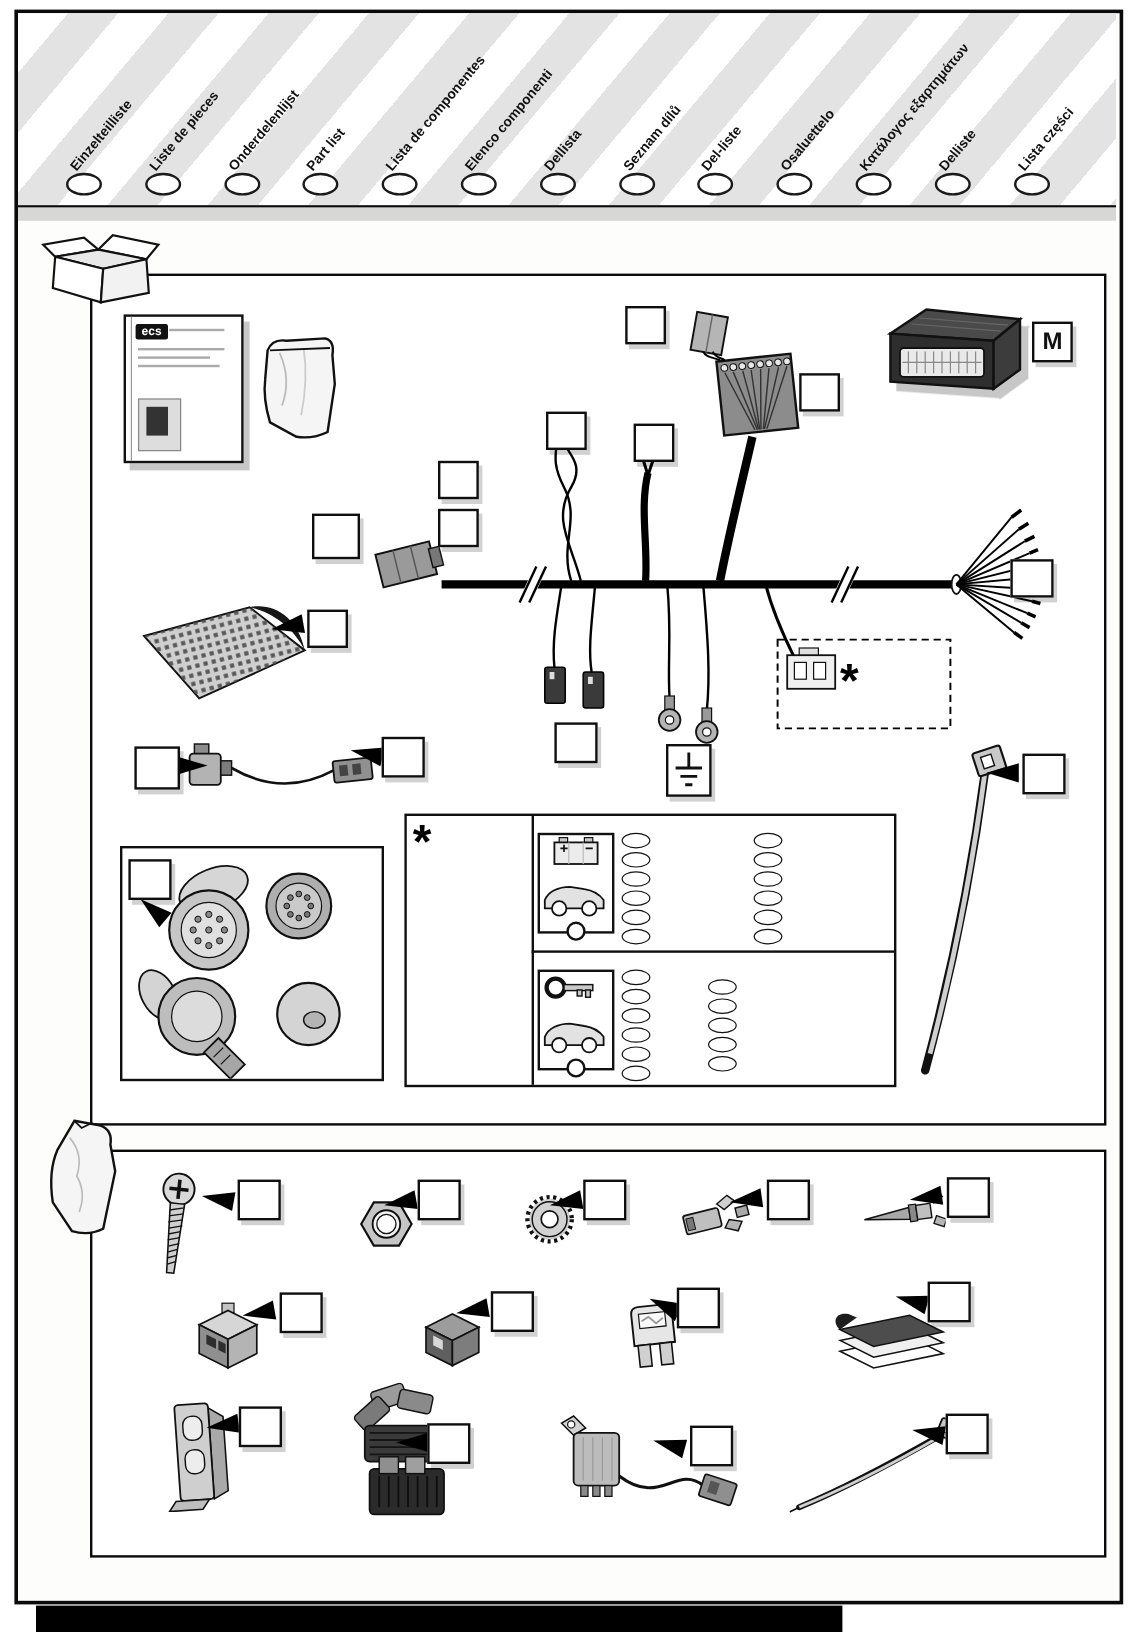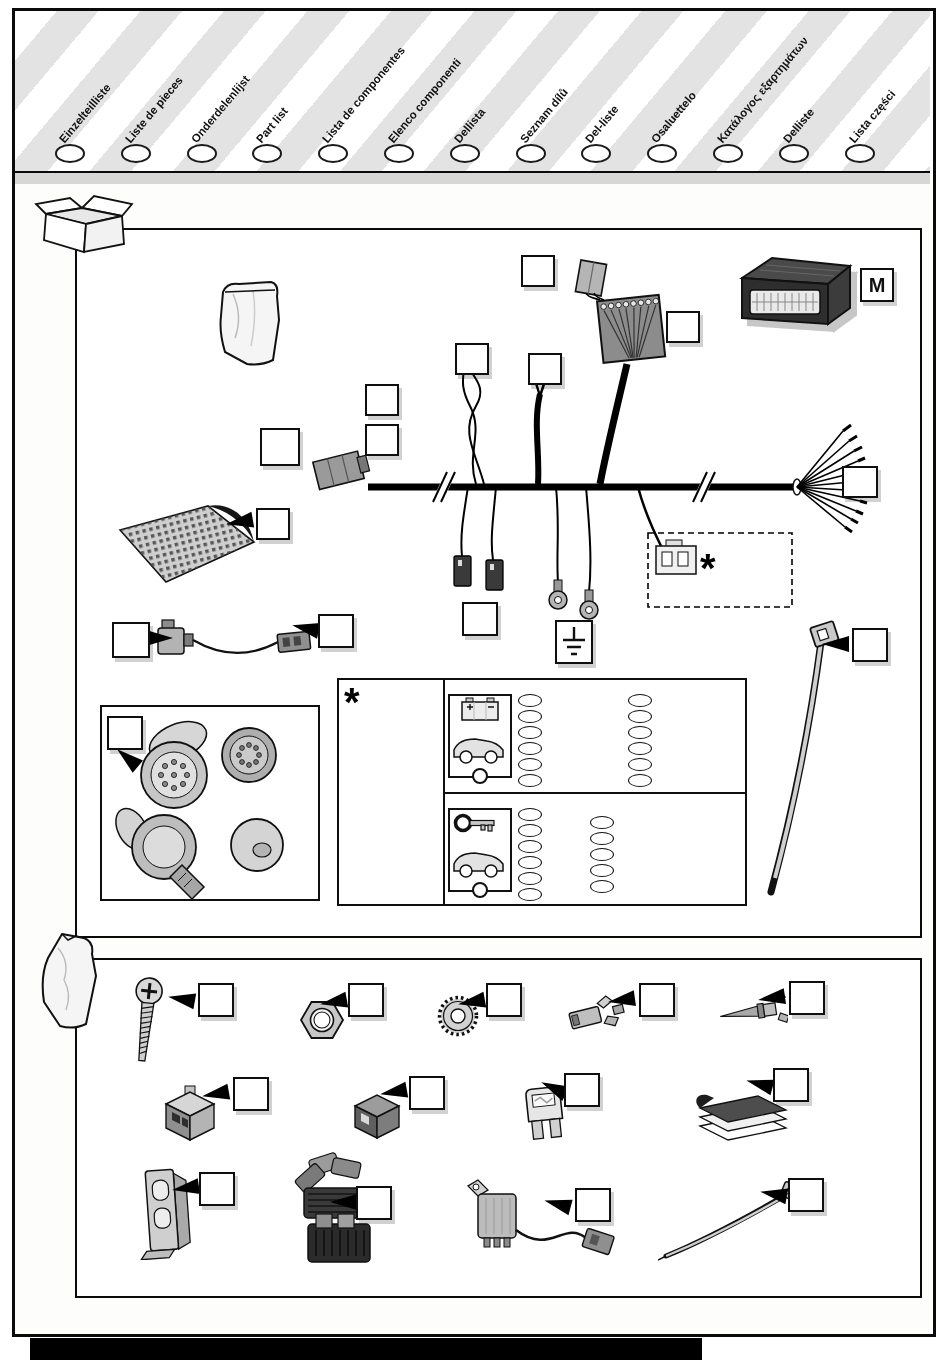--- a/index.html
+++ b/index.html
@@ -90,20 +90,31 @@
   <div class="footerbar"></div>
 
   <svg class="abs" style="left:34px;top:188px" width="118" height="76" viewBox="0 0 118 76">
     <polygon points="12,26 2,16 36,10 48,20" fill="#fff" stroke="#111" stroke-width="1.8"></polygon>
     <polygon points="48,20 60,8 98,16 88,28" fill="#fff" stroke="#111" stroke-width="1.8"></polygon>
     <polygon points="12,26 48,20 88,28 52,36" fill="#e8e8e8" stroke="#111" stroke-width="1.8"></polygon>
     <polygon points="12,26 52,36 50,64 10,52" fill="#fff" stroke="#111" stroke-width="1.8"></polygon>
     <polygon points="88,28 52,36 50,64 90,56" fill="#f2f2f2" stroke="#111" stroke-width="1.8"></polygon>
   </svg>
 
+  <div class="manual">
+    <div class="spine"></div>
+    <div class="ecs-badge">ecs</div>
+    <div class="mline" style="left:36px;top:10px;width:46px"></div>
+    <div class="mline" style="left:10px;top:26px;width:72px"></div>
+    <div class="mline" style="left:10px;top:33px;width:60px"></div>
+    <div class="mline" style="left:10px;top:40px;width:68px"></div>
+    <div class="mpic">
+        <div class="mpic-inner"></div>
+      </div>
+  </div>
 
   <svg class="abs" style="left:213px;top:276px" width="72" height="92" viewBox="0 0 72 92">
     <path d="M10 16 Q14 6 26 8 L58 6 Q66 8 64 20 L66 44 L60 84 Q48 90 34 88 L12 76 Q6 56 8 40 Z" fill="#f5f5f5" stroke="#111" stroke-width="2"></path>
     <path d="M20 18 Q30 40 22 62" fill="none" stroke="#bbb" stroke-width="1.5"></path>
     <path d="M40 14 Q44 40 38 70" fill="none" stroke="#ccc" stroke-width="1.5"></path>
     <line x1="12" y1="16" x2="62" y2="14" stroke="#111" stroke-width="1.5"></line>
   </svg>
 
   <svg class="abs" style="left:726px;top:248px;filter:drop-shadow(6px 7px 0 rgba(0,0,0,0.22))" width="130" height="86" viewBox="0 0 130 86">
     <polygon points="16,30 46,10 124,18 102,36" fill="#4a4a4a" stroke="#111" stroke-width="2"></polygon>

